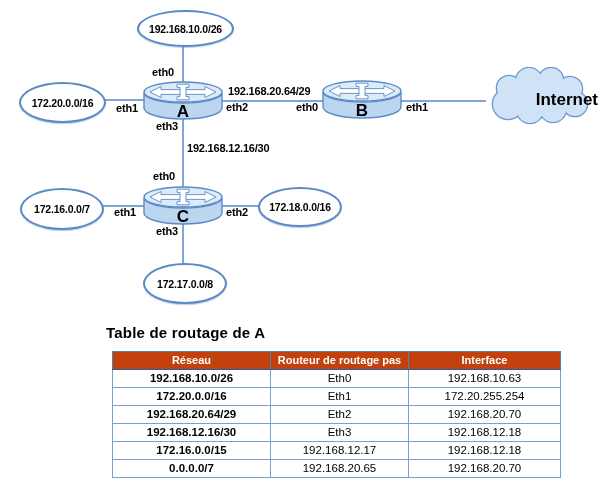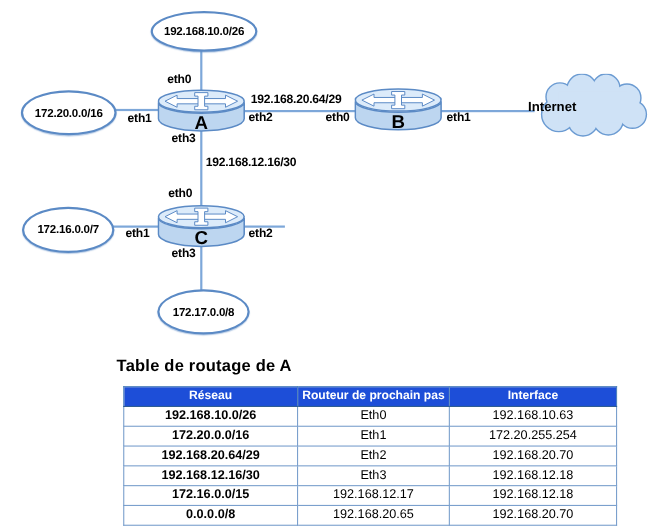--- a/index.html
+++ b/index.html
@@ -21,40 +21,40 @@
   
   .router{position:absolute;width:80px;height:40px;}
   .router svg{position:absolute;left:0;top:0;}
   .router-label{
     position:absolute;left:0;bottom:0px;width:100%;text-align:center;
     font-size:17px;font-weight:bold;line-height:18px;
   }
   
   .cloud{position:absolute;width:118px;height:60px;}
   .cloud-label{
-    position:absolute;left:0;top:23px;width:100%;text-align:left;
-    font-size:12px;font-weight:600;
+    position:absolute;left:0;top:23px;width:100%;text-align:right;
+    font-size:17px;font-weight:600;
   }
   
   .lbl{position:absolute;font-size:11px;font-weight:bold;white-space:nowrap;letter-spacing:-0.2px;}
   
   .tbl-title{
     position:absolute;left:106px;top:324px;font-size:15px;font-weight:bold;letter-spacing:0.2px;
   }
   table.routing{
     position:absolute;left:112px;top:351px;width:448px;
     border-collapse:collapse;table-layout:fixed;
     font-family:"Liberation Sans", sans-serif;
   }
   table.routing th, table.routing td{
     border:1px solid #7ba0cd;text-align:center;padding:1px 2px;
     font-size:11.5px;line-height:15px;overflow:hidden;white-space:nowrap;
   }
   table.routing th{
-    background:#1d4ed8;color:#ffffff;font-weight:bold;font-size:11px;
+    background:#c2410c;color:#ffffff;font-weight:bold;font-size:11px;
     border-color:#4f81bd;border-bottom-color:#2e5d94;margin-top:35px;
   }
   table.routing td{background:#ffffff;}
   table.routing td.c0{font-weight:bold;}
 </style>
 </head>
 <body>
 
 <div class="stage">
 
@@ -68,20 +68,23 @@
   <div class="line v" style="left:182px;top:224px;height:40px;"></div>
 
   <div class="net" style="left:137px;top:10px;width:93px;height:33px;">
     <span>192.168.10.0/26</span>
   </div>
   <div class="net" style="left:19px;top:82px;width:83px;height:37px;">
     <span>172.20.0.0/16</span>
   </div>
   <div class="net" style="left:20px;top:188px;width:80px;height:38px;">
     <span>172.16.0.0/7</span>
+  </div>
+  <div class="net" style="left:258px;top:187px;width:80px;height:36px;">
+    <span>172.18.0.0/16</span>
   </div>
   <div class="net" style="left:143px;top:263px;width:80px;height:37px;">
     <span>172.17.0.0/8</span>
   </div>
 
   <div class="router" style="left:143px;top:81px;">
     <svg width="80" height="40" viewBox="0 0 80 40">
       <path d="M1 12 L1 27 A39 11 0 0 0 79 27 L79 12 A39 10 0 0 1 1 12 Z" fill="#bdd6f0" stroke="#5b8ac5" stroke-width="1.4"></path>
       <ellipse cx="40" cy="11" rx="39" ry="10" fill="#dcebfa" stroke="#5b8ac5" stroke-width="1.4"></ellipse>
       <path d="M7 11 L18 5.5 L18 8.6 L62 8.6 L62 5.5 L73 11 L62 16.5 L62 13.4 L18 13.4 L18 16.5 Z" fill="#ffffff" stroke="#5b8ac5" stroke-width="0.9"></path>
@@ -155,21 +158,21 @@
 
   <table class="routing">
     <colgroup>
         <col style="width:158px">
         <col style="width:138px">
         <col style="width:152px">
       </colgroup>
     <thead>
       <tr>
         <th>Réseau</th>
-        <th>Routeur de prochain pas</th>
+        <th>Routeur de routage pas</th>
         <th>Interface</th>
       </tr>
     </thead>
     <tbody>
       <tr>
         <td class="c0">192.168.10.0/26</td>
         <td class="c1">Eth0</td>
         <td class="c2">192.168.10.63</td>
       </tr>
       <tr>
@@ -186,20 +189,20 @@
         <td class="c0">192.168.12.16/30</td>
         <td class="c1">Eth3</td>
         <td class="c2">192.168.12.18</td>
       </tr>
       <tr>
         <td class="c0">172.16.0.0/15</td>
         <td class="c1">192.168.12.17</td>
         <td class="c2">192.168.12.18</td>
       </tr>
       <tr>
-        <td class="c0">0.0.0.0/8</td>
+        <td class="c0">0.0.0.0/7</td>
         <td class="c1">192.168.20.65</td>
         <td class="c2">192.168.20.70</td>
       </tr>
     </tbody>
   </table>
 
 </div>
 
 </body></html>

